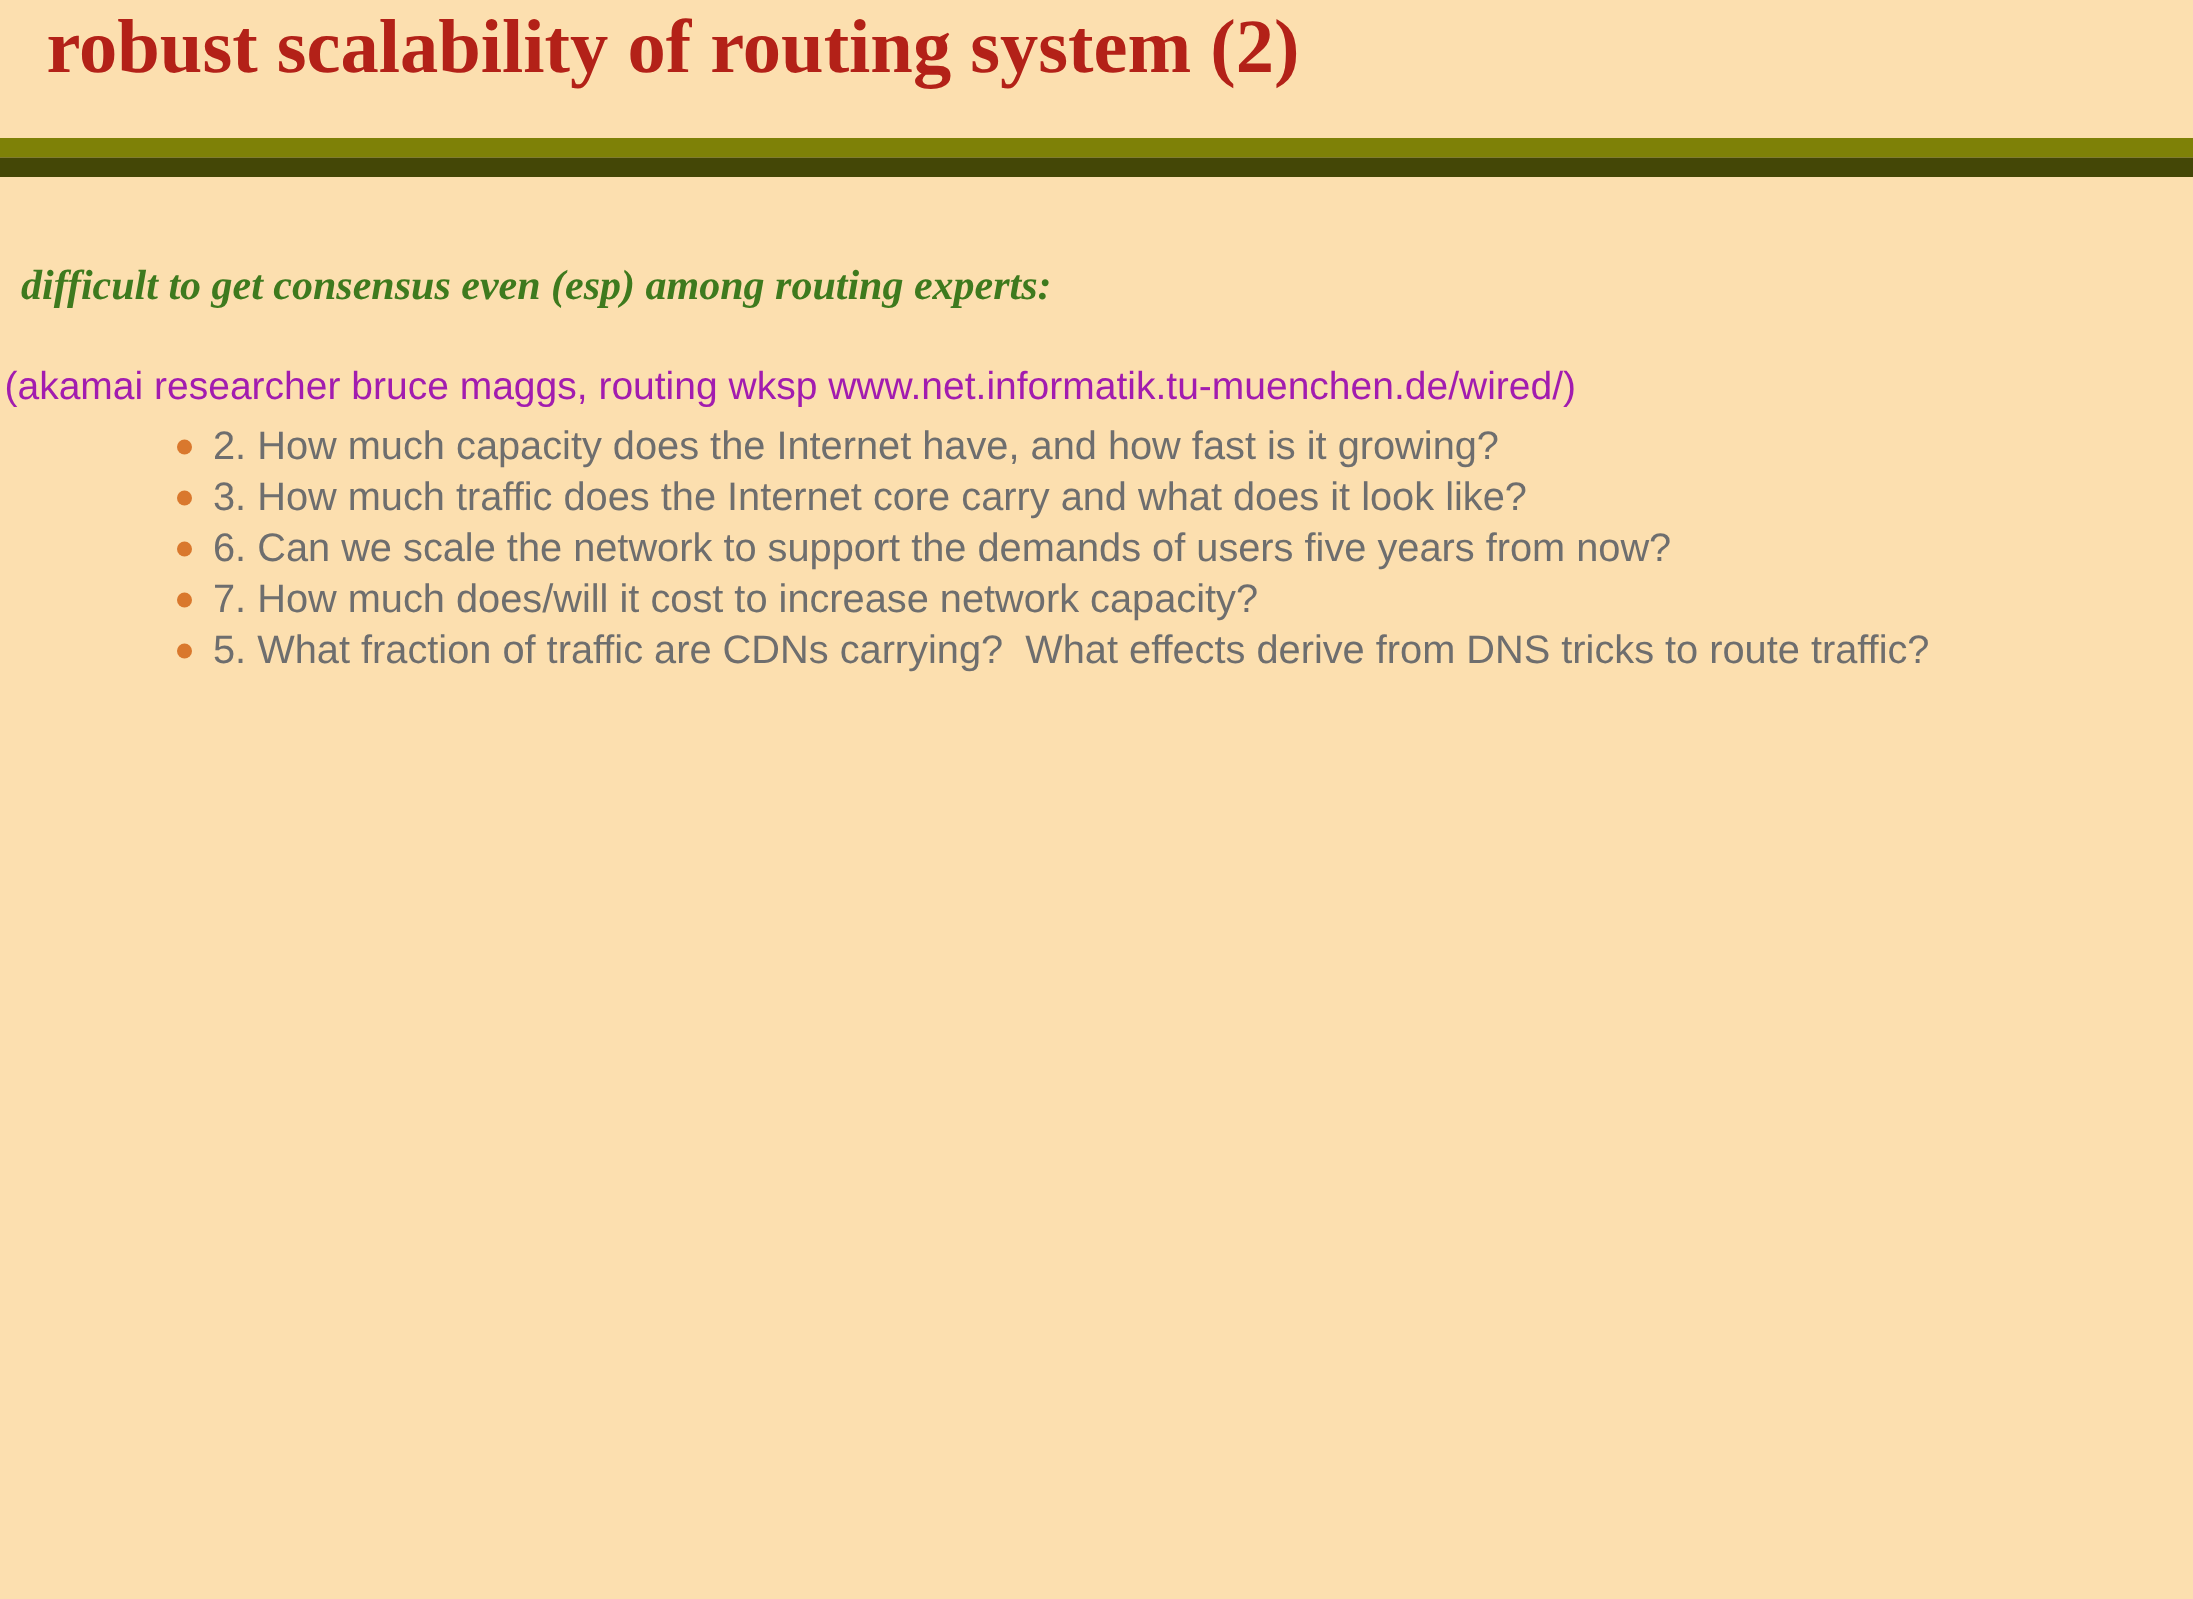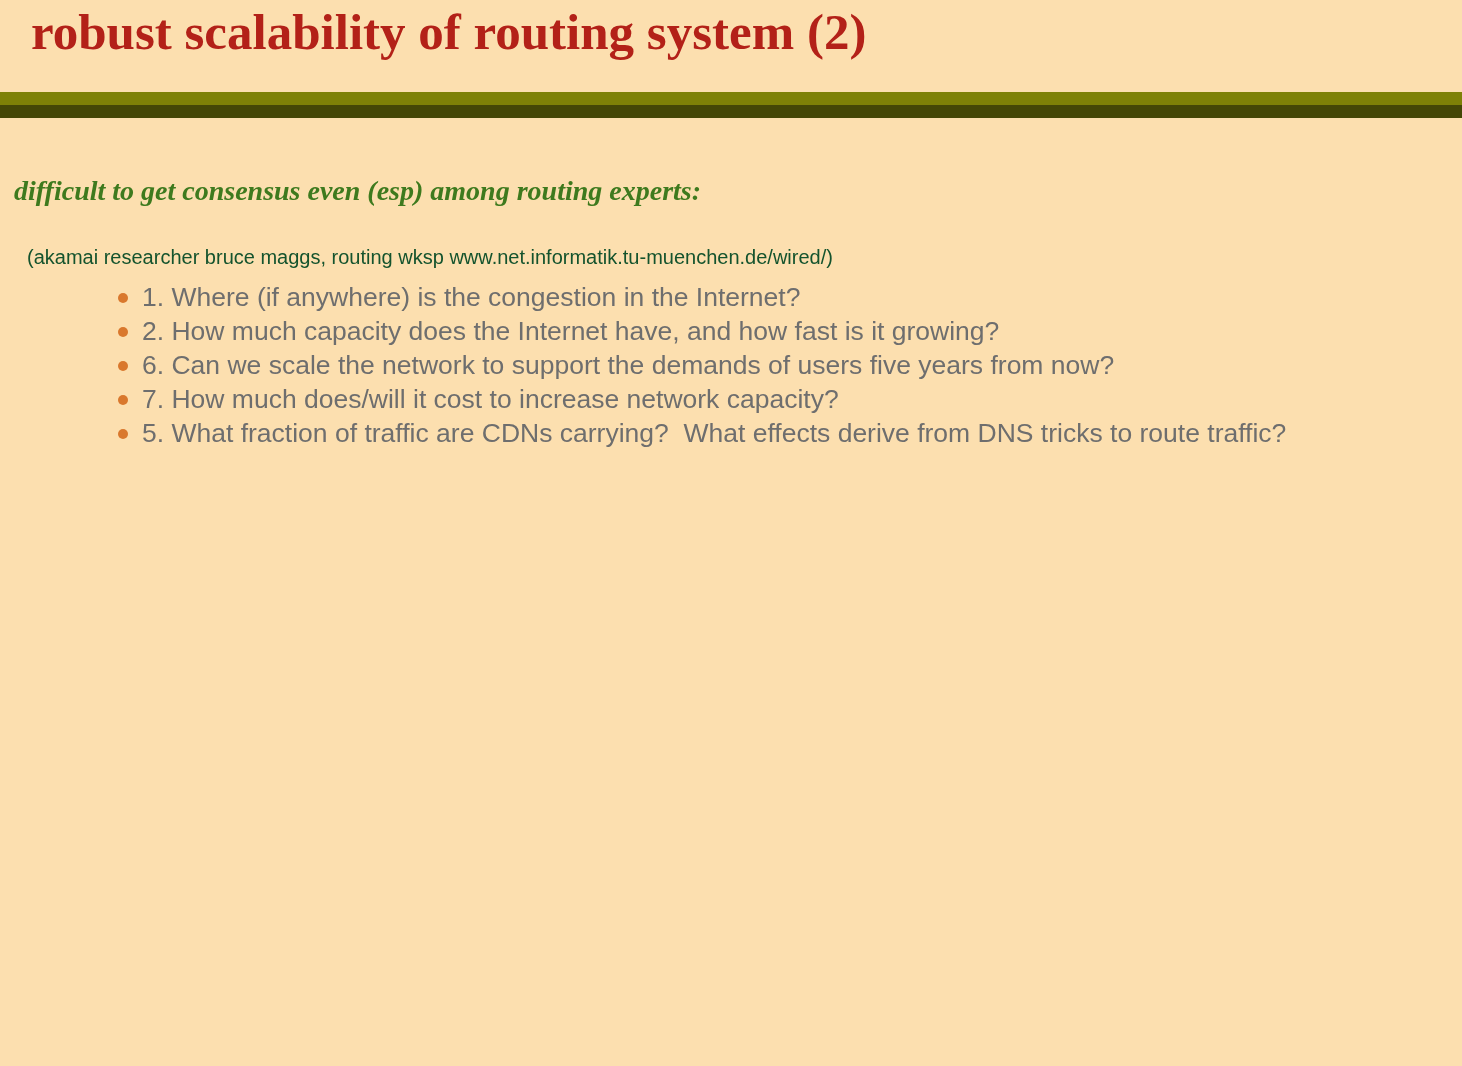--- a/index.html
+++ b/index.html
@@ -86,27 +86,27 @@
     font-style: italic;
     font-weight: bold;
     font-size: 28px;
     line-height: 52px;
     color: #3E7A1E;
     white-space: nowrap;
   }
 
   #attribution {
     position: absolute;
-    left: 27px;
+    left: 3px;
     top: 123px;
     margin: 0;
     font-family: "Liberation Sans", sans-serif;
-    font-size: 20px;
+    font-size: 26px;
     line-height: 32px;
-    color: #14532d;
+    color: #a21caf;
     white-space: nowrap;
   }
 
   
   #question-list {
     position: absolute;
     left: 114px;
     top: 162px;
     width: 1290px;
     margin: 0;
@@ -152,25 +152,25 @@
 
   <div id="body-block">
 
     <h2 id="subtitle">difficult to get consensus even (esp) among routing experts:</h2>
 
     <p id="attribution">(akamai researcher bruce maggs, routing wksp www.net.informatik.tu-muenchen.de/wired/)</p>
 
     <ul id="question-list">
       <li class="q-item">
         <span class="q-bullet"></span>
-        <span class="q-text">1. Where (if anywhere) is the congestion in the Internet?</span>
+        <span class="q-text">2. How much capacity does the Internet have, and how fast is it growing?</span>
       </li>
       <li class="q-item">
         <span class="q-bullet"></span>
-        <span class="q-text">2. How much capacity does the Internet have, and how fast is it growing?</span>
+        <span class="q-text">3. How much traffic does the Internet core carry and what does it look like?</span>
       </li>
       <li class="q-item">
         <span class="q-bullet"></span>
         <span class="q-text">6. Can we scale the network to support the demands of users five years from now?</span>
       </li>
       <li class="q-item">
         <span class="q-bullet"></span>
         <span class="q-text">7. How much does/will it cost to increase network capacity?</span>
       </li>
       <li class="q-item">

